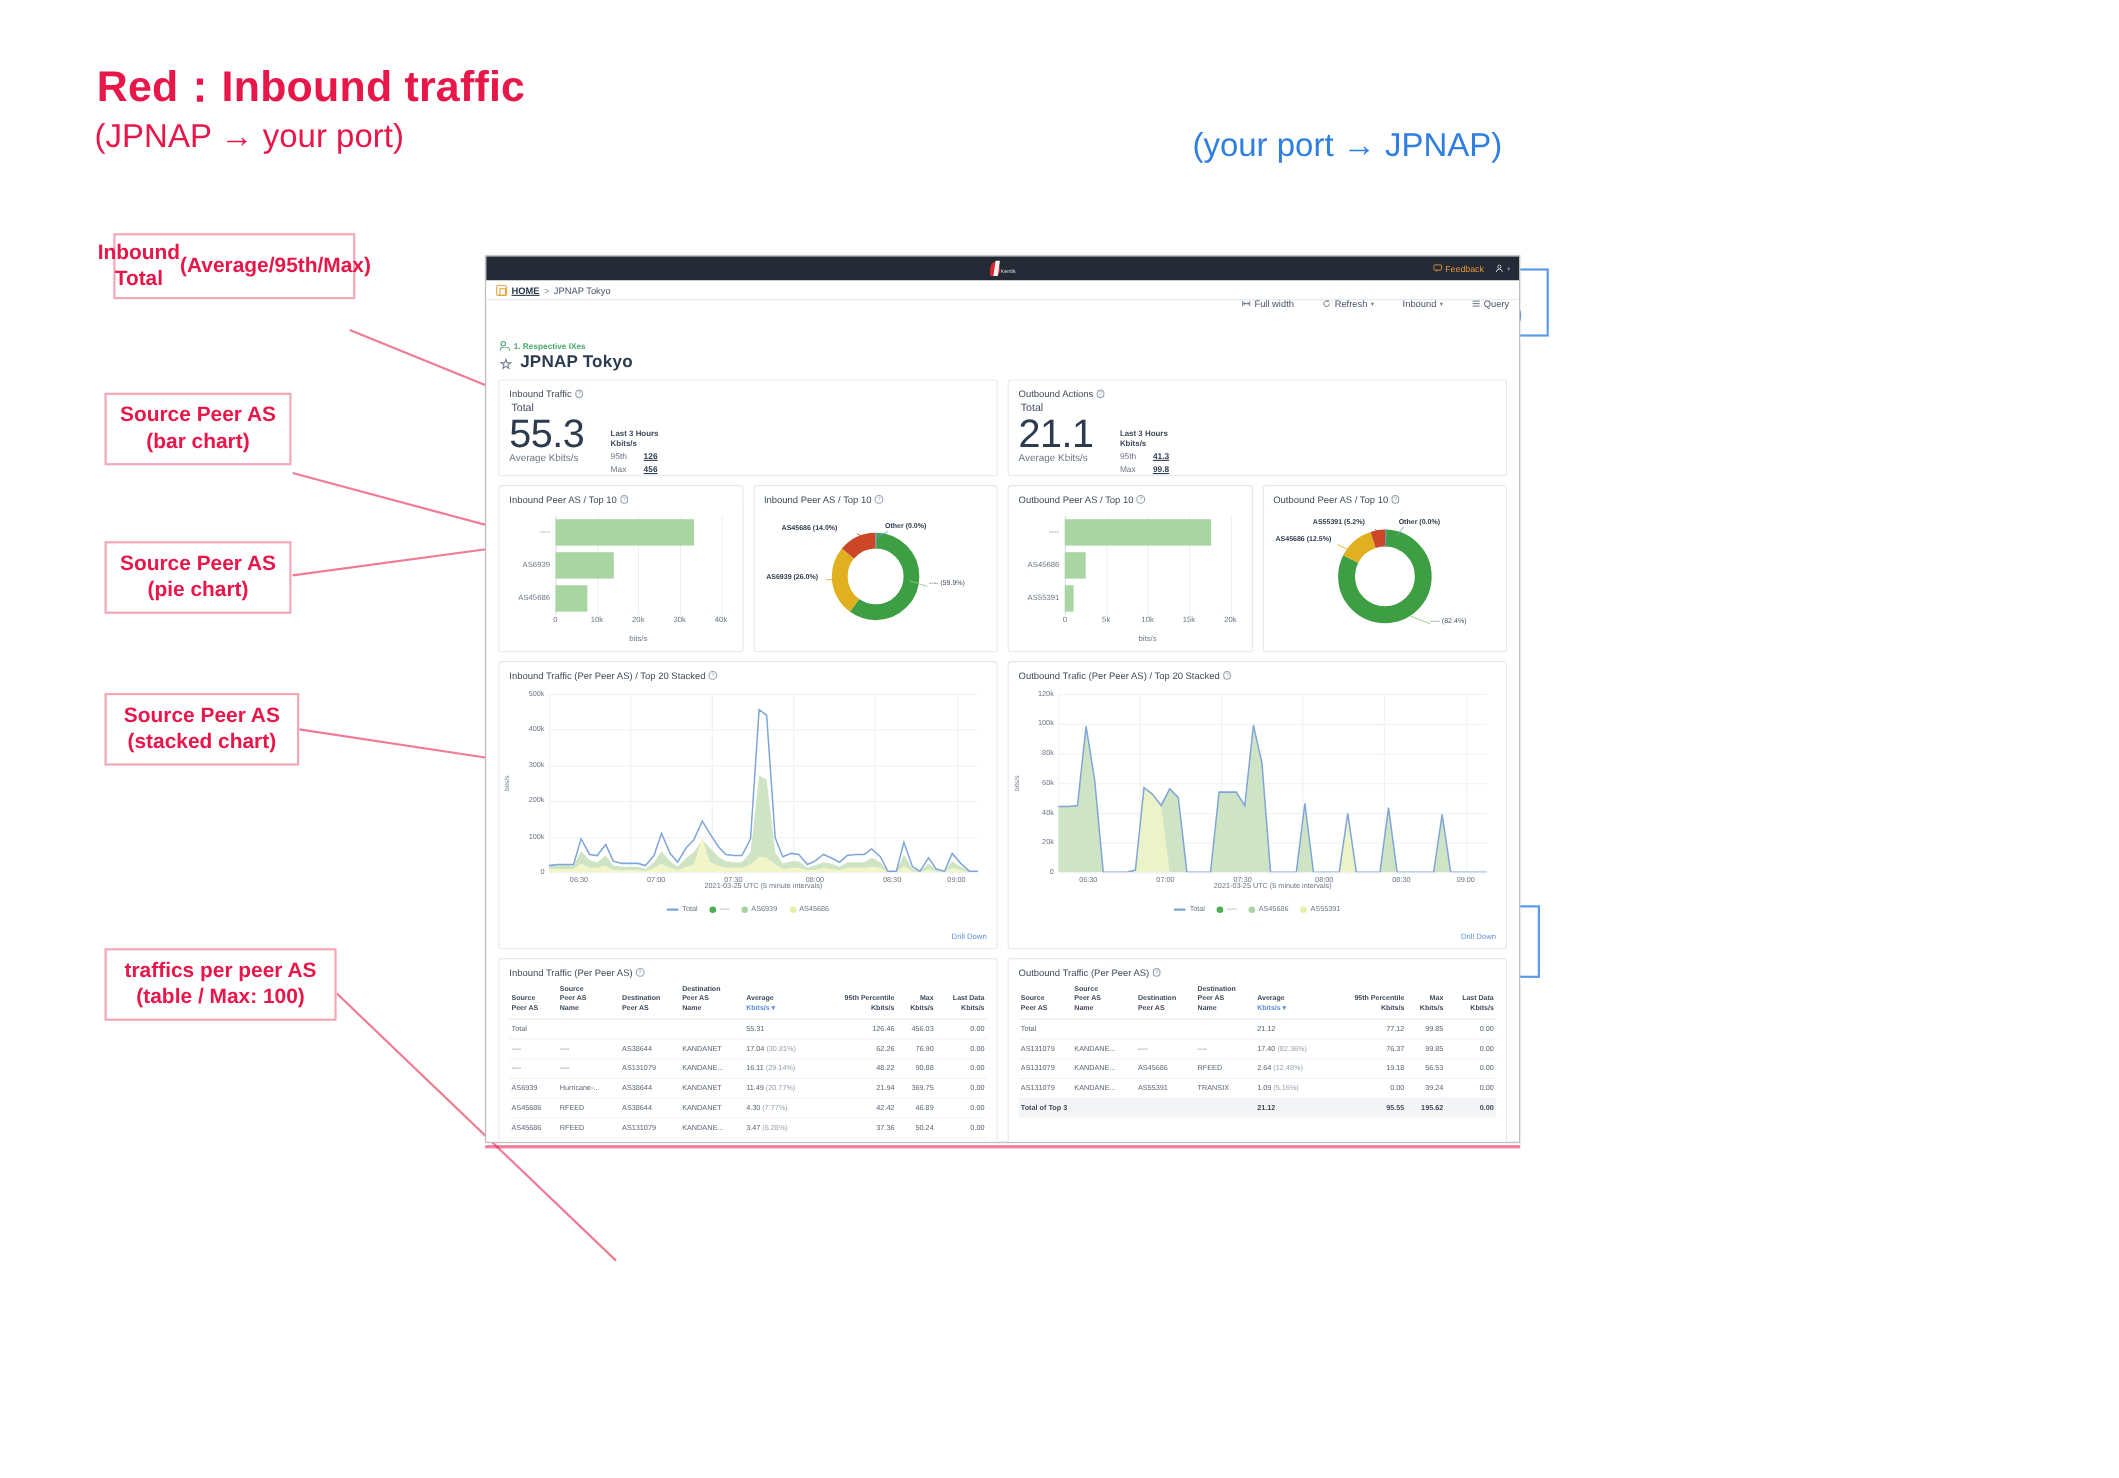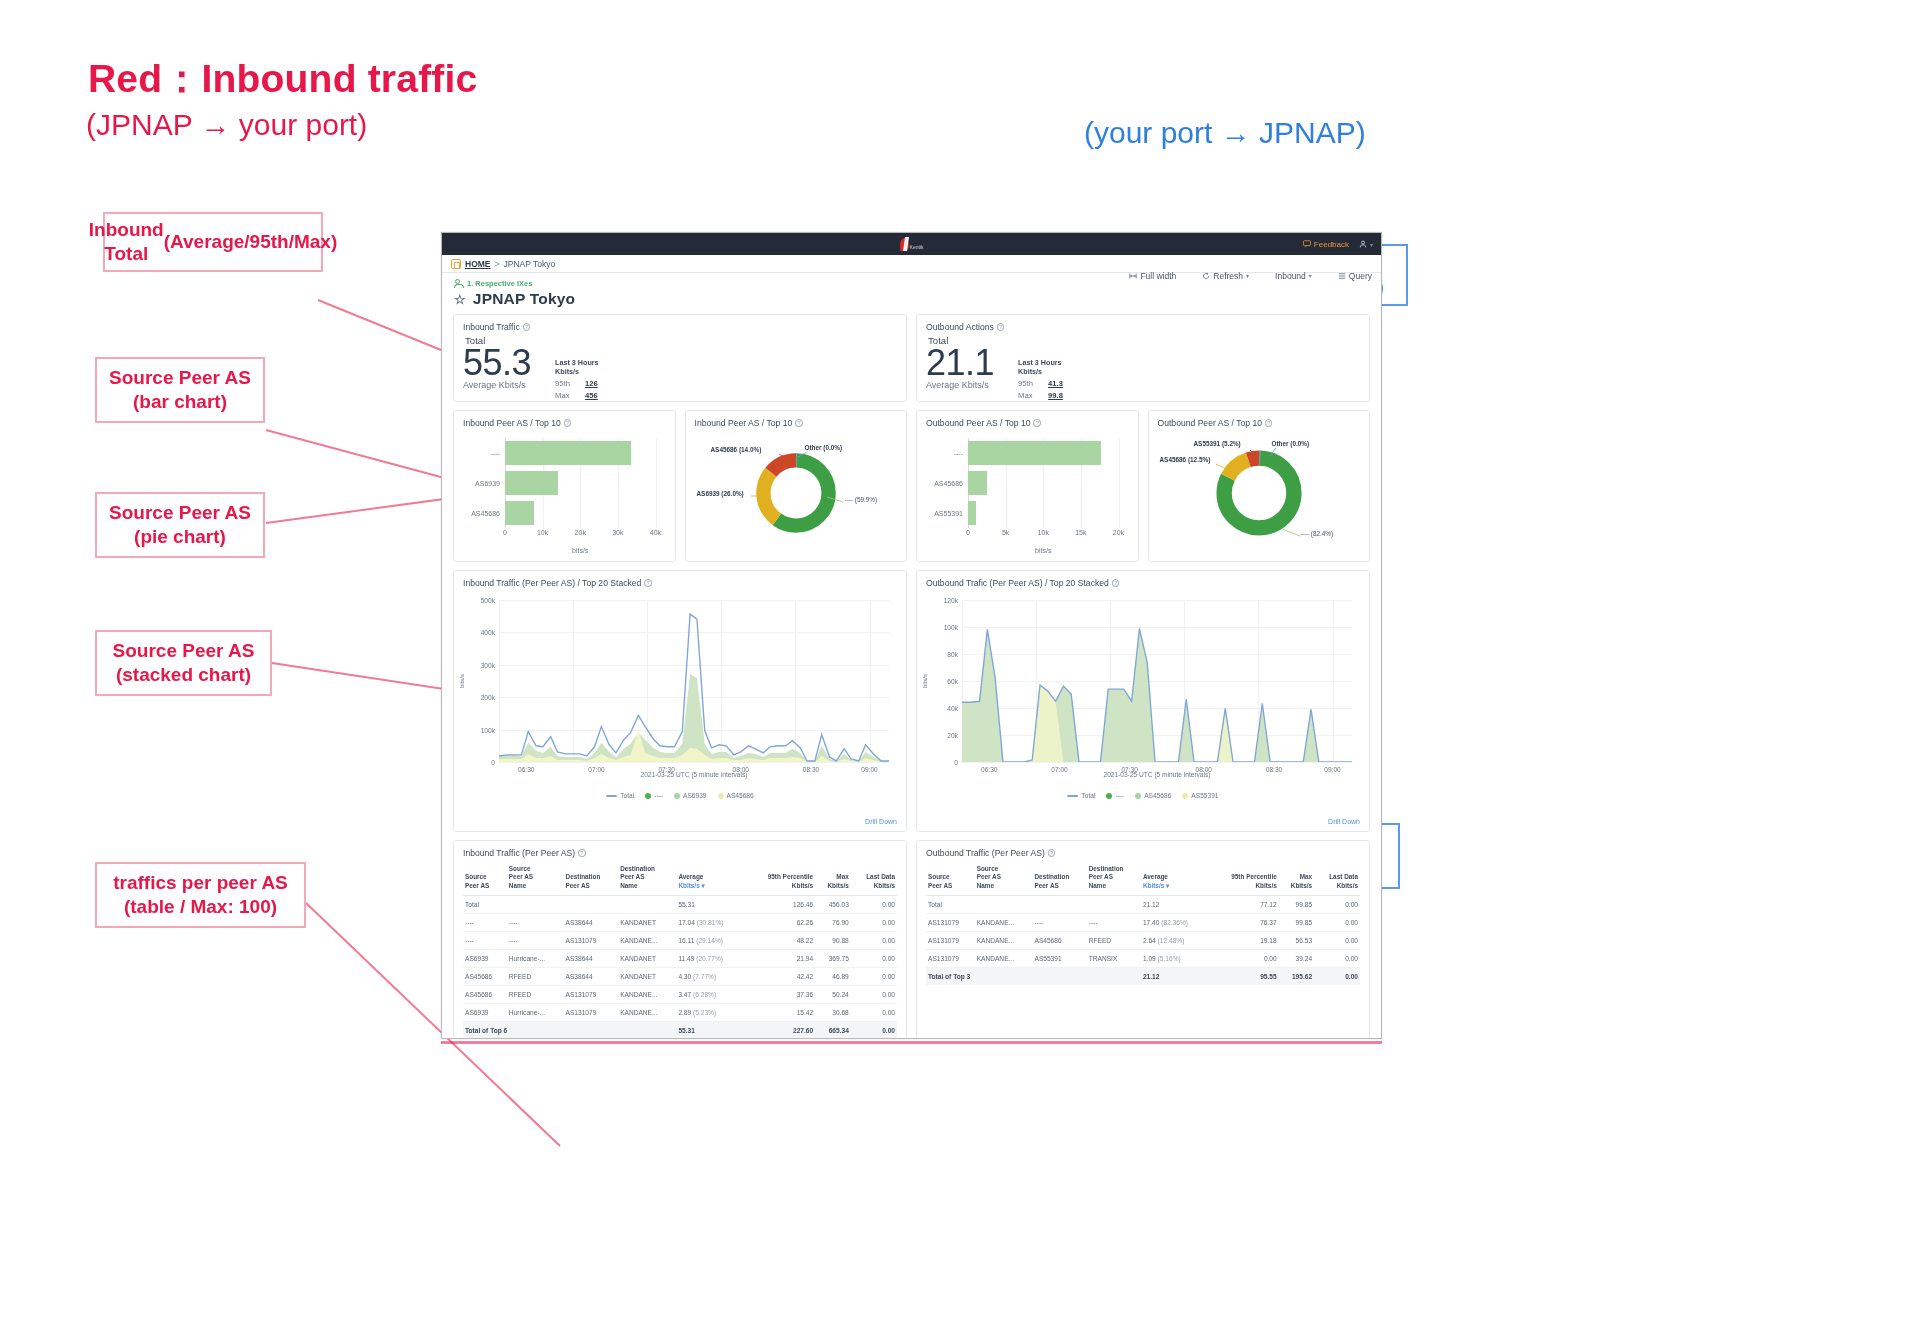--- a/index.html
+++ b/index.html
@@ -103,21 +103,21 @@
   .crumb-cur { color: #4a5568; }
   .crumbbar-right {
     position: absolute; right: 9px; display: flex; align-items: flex-start;
     gap: 26px; font-size: 8.5px; color: #4a5568; margin-top: 24px;
   }
   .cb-item { display: flex; align-items: center; gap: 3px; }
   .caret { font-size: 6px; color: #7b8694; }
 
   
   .titlezone { padding: 6px 12px 2px 12px; }
-  .grouplabel { display: flex; align-items: center; gap: 4px; font-size: 7.5px; color: #4aa96c; font-weight: bold; }
+  .grouplabel { display: flex; align-items: center; gap: 4px; font-size: 7.5px; color: #4aa96c; font-weight: bold; margin-top: 31px; }
   .grp-ico { width: 9px; height: 9px; position: relative; }
   .grp-ico::before {
     content:""; position:absolute; left:1px; top:0; width:3.4px; height:3.4px;
     border:1.1px solid #4aa96c; border-radius:50%;
   }
   .grp-ico::after {
     content:""; position:absolute; left:0; top:4.6px; width:7.6px; height:3.4px;
     border:1.1px solid #4aa96c; border-bottom:none; border-radius:4px 4px 0 0;
   }
   .pagetitle {

